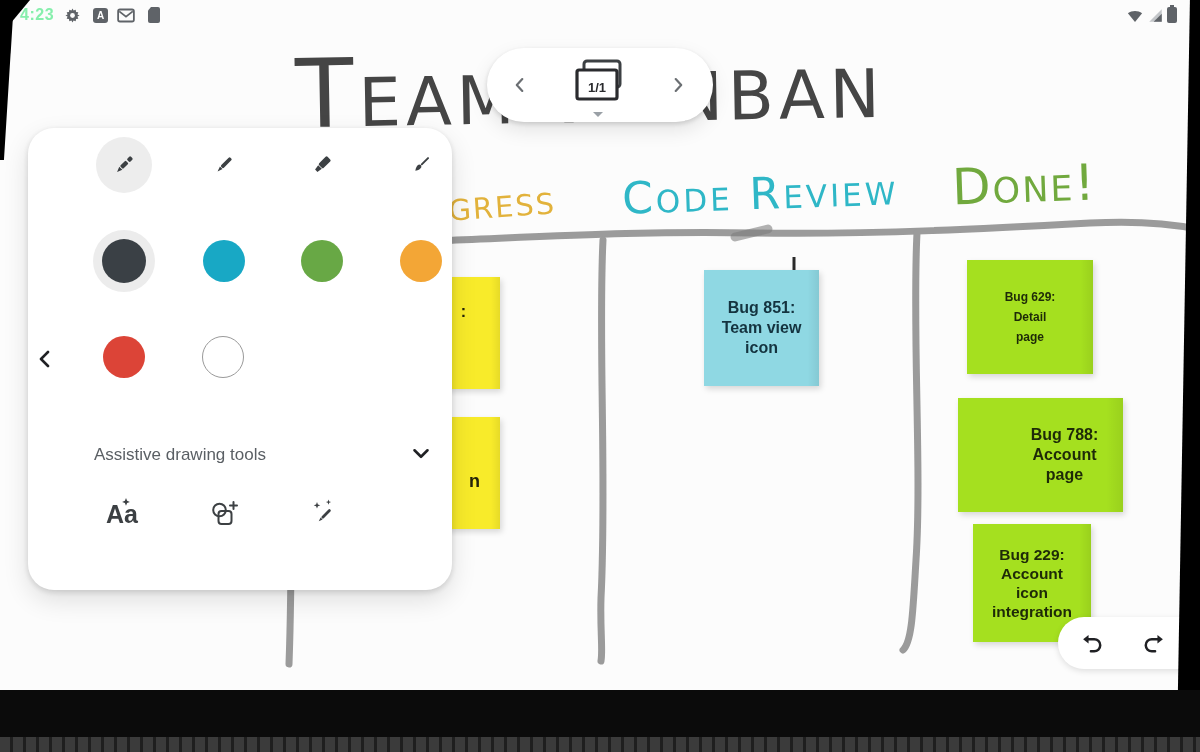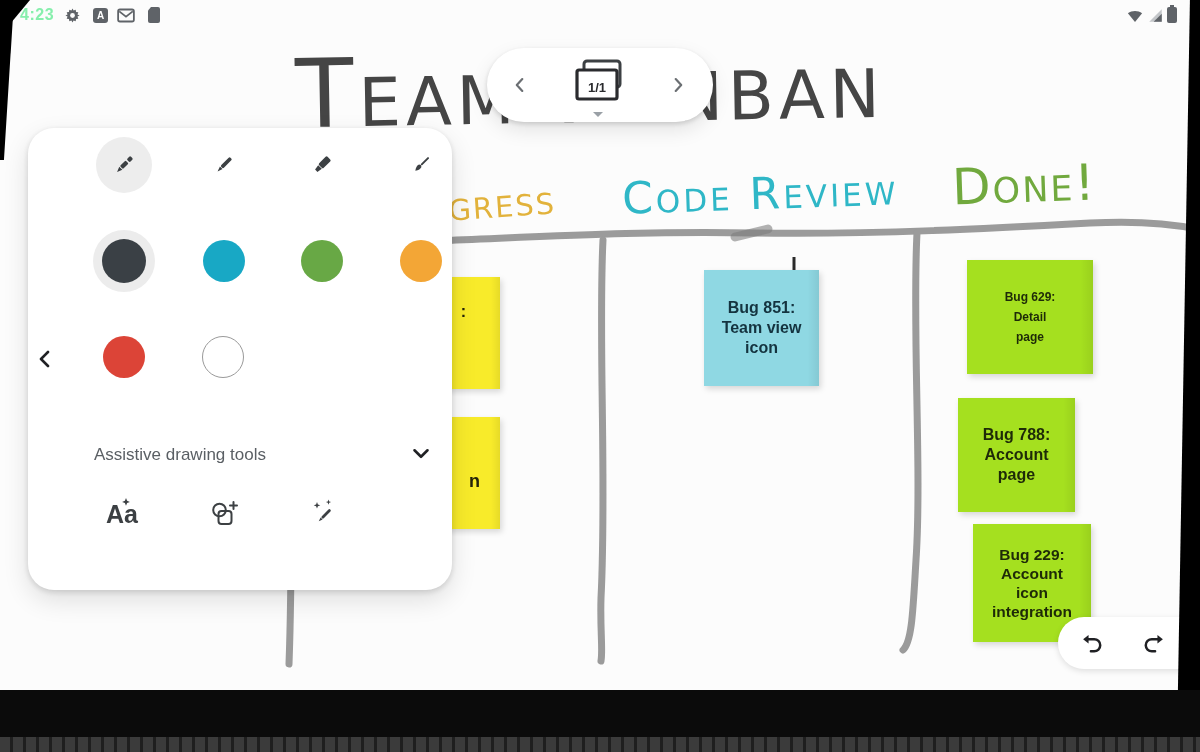--- a/index.html
+++ b/index.html
@@ -112,21 +112,21 @@
     <div class="note note-cyan" style="background-color: rgb(143, 216, 227);">
       <span>Bug 851:</span>
       <span>Team view</span>
       <span>icon</span>
     </div>
     <div class="note note-g1" style="background-color: rgb(165, 224, 31);">
       <span>Bug 629:</span>
       <span>Detail</span>
       <span>page</span>
     </div>
-    <div class="note note-g2" style="background-color: rgb(165, 224, 31);">
+    <div class="note note-g2" style="background-color: rgb(165, 224, 31); padding-left: 48px;">
       <span>Bug 788:</span>
       <span>Account</span>
       <span>page</span>
     </div>
     <div class="note note-g3" style="background-color: rgb(165, 224, 31);">
       <span>Bug 229:</span>
       <span>Account</span>
       <span>icon</span>
       <span>integration</span>
     </div>

